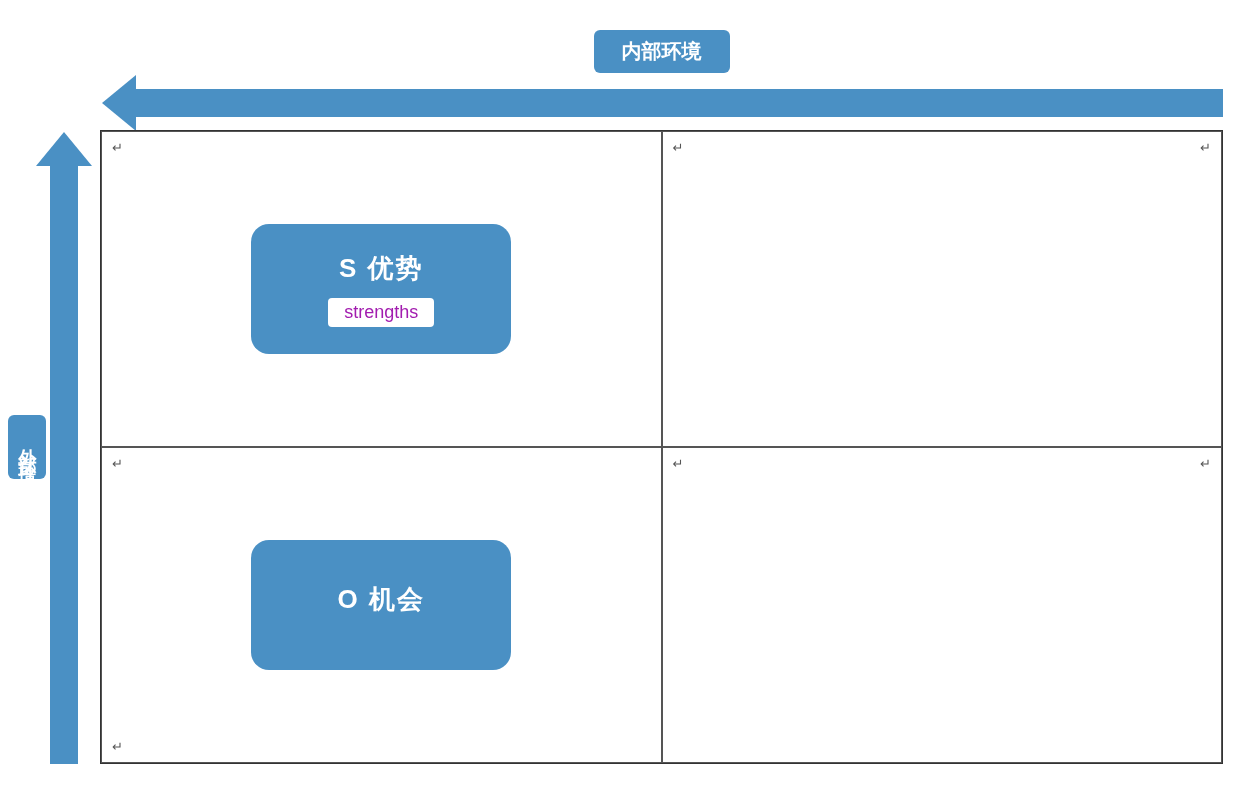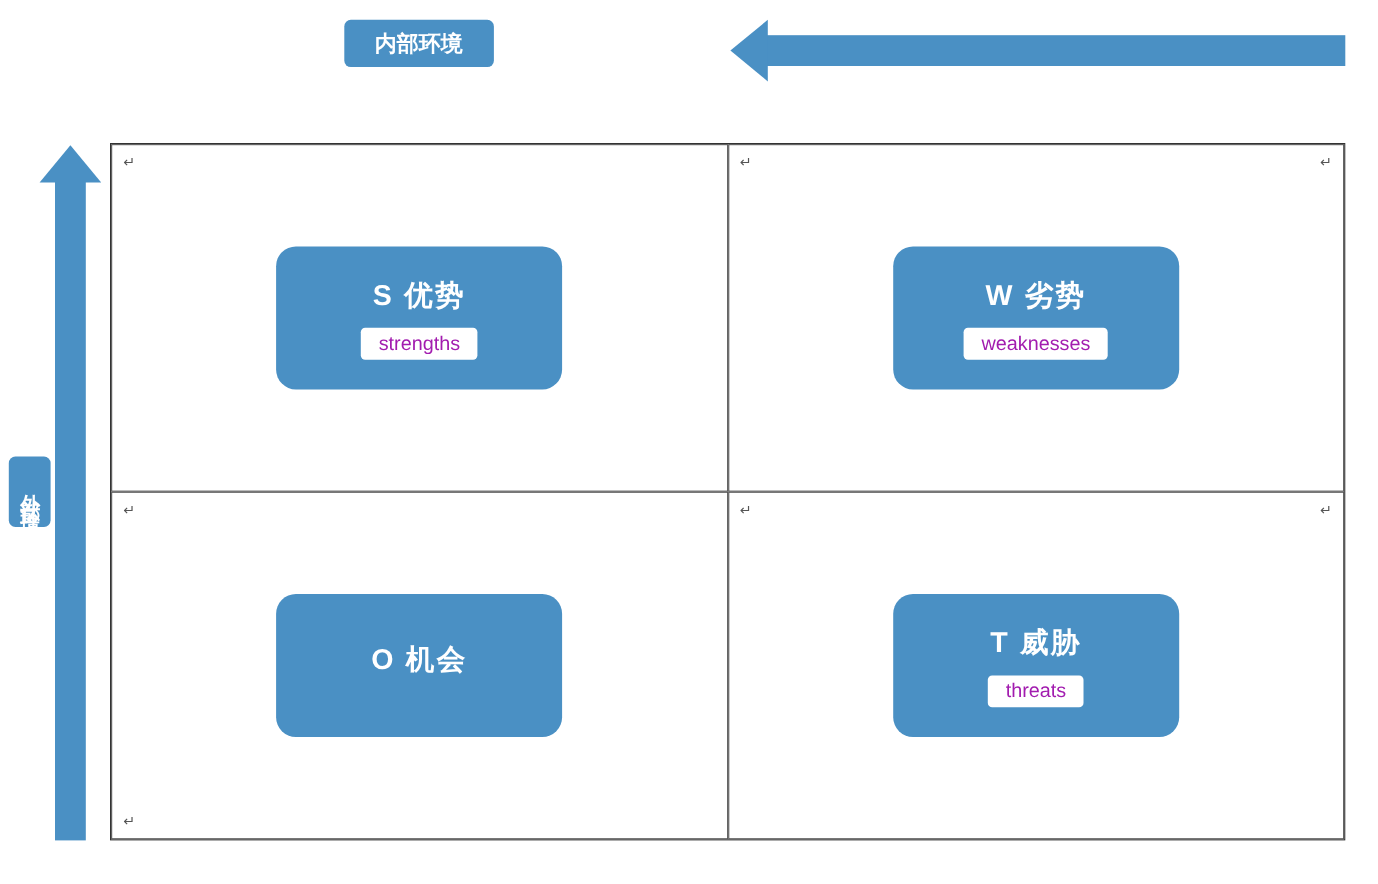--- a/index.html
+++ b/index.html
@@ -16,25 +16,25 @@
     .page-container {
       width: 1253px;
       height: 804px;
       position: relative;
       background: #fff;
     }
 
     
     .top-arrow-area {
       position: absolute;
-      top: 18px;
+      top: 30px;
       left: 100px;
       right: 30px;
       display: flex;
-      flex-direction: row;
+      flex-direction: column;
       align-items: center;
       justify-content: center;
     }
 
     .top-label-box {
       background: #4a90c4;
       color: #fff;
       font-size: 20px;
       font-weight: bold;
       padding: 8px 28px;
@@ -226,38 +226,30 @@
       <span class="corner-mark">↵</span>
       <div class="swot-card">
         <div class="swot-card-title">S  优势</div>
         <div class="swot-card-sub">strengths</div>
       </div>
     </div>
 
     <div class="swot-cell">
       <span class="corner-mark">↵</span>
       <span class="corner-mark-tr">↵</span>
-      <div class="swot-card">
-        <div class="swot-card-title">W  劣势</div>
-        <div class="swot-card-sub">weaknesses</div>
-      </div>
     </div>
 
     <div class="swot-cell">
       <span class="corner-mark">↵</span>
       <span class="bottom-left-mark">↵</span>
       <div class="swot-card">
         <div class="swot-card-title">O  机会</div>
       </div>
     </div>
 
     <div class="swot-cell">
       <span class="corner-mark">↵</span>
       <span class="corner-mark-tr">↵</span>
-      <div class="swot-card">
-        <div class="swot-card-title">T  威胁</div>
-        <div class="swot-card-sub">threats</div>
-      </div>
     </div>
 
   </div>
 
 </div>
 
 </body></html>

